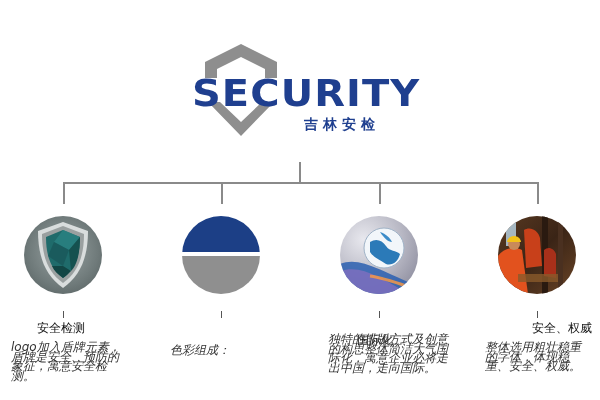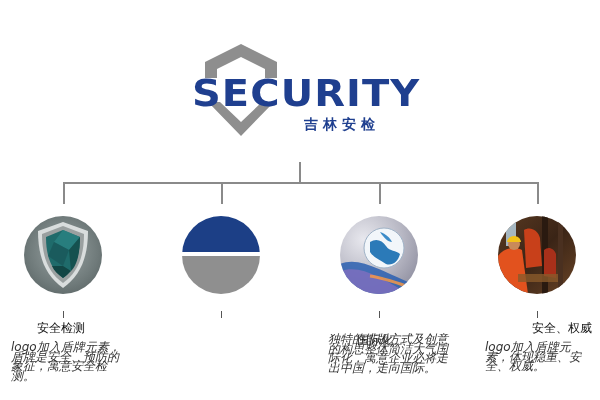--- a/index.html
+++ b/index.html
@@ -53,20 +53,21 @@
   <div class="body-text" style="left:11px;top:343px;width:118px;">logo加入盾牌元素，盾牌是安全、预防的象征，寓意安全检测。</div>
 </div>
 
 <div>
   <div class="circle" style="left:182px;top:216px;background:#ffffff;">
     <div style="position:absolute;left:0;top:0;width:78px;height:36px;background:#1c3f86;"></div>
     <div style="position:absolute;left:0;top:40px;width:78px;height:38px;background:#8f8f8f;"></div>
   </div>
   <div class="tick" style="left:221px;top:311px;"></div>
   <div class="body-text" style="left:170px;top:346px;width:120px;">
+    <div>色彩组成：</div>
   </div>
 </div>
 
 <div>
   <div class="circle" style="left:340px;top:216px;background:radial-gradient(circle at 30% 30%,#e8e8ee 0%,#b8b8c4 50%,#7d7d90 100%);">
     <svg width="78" height="78" viewBox="0 0 78 78">
       <path d="M0 48 C20 40 40 55 78 70 L78 78 L0 78 Z" fill="#2a5fb0" opacity="0.85"></path>
       <path d="M0 55 C22 48 40 62 70 78 L20 78 Z" fill="#8a6fc0" opacity="0.7"></path>
       <path d="M30 60 C45 62 60 68 78 74" stroke="#ff9a40" stroke-width="3" fill="none" opacity="0.8"></path>
       <circle cx="44" cy="32" r="20" fill="#f2f6fa"></circle>
@@ -89,14 +90,14 @@
       <path d="M0 40 C6 32 16 30 24 34 L30 78 L0 78 Z" fill="#e2521e"></path>
       <circle cx="16" cy="28" r="6" fill="#c98a5a"></circle>
       <path d="M9 26 C10 18 22 18 23 26 Z" fill="#f2c21a"></path>
       <path d="M26 14 C32 10 40 14 42 22 L44 50 L28 52 Z" fill="#c8401a"></path>
       <path d="M46 34 C50 30 56 32 58 38 L58 62 L46 60 Z" fill="#a8301a"></path>
       <rect x="20" y="58" width="40" height="8" fill="#8a5a2a" opacity="0.8"></rect>
     </svg>
   </div>
   <div class="tick" style="left:537px;top:311px;"></div>
   <div class="heading" style="left:532px;top:320px;">安全、权威</div>
-  <div class="body-text" style="left:485px;top:343px;width:102px;">logo加入盾牌元素，体现稳重、安全、权威。</div>
+  <div class="body-text" style="left:485px;top:343px;width:102px;">整体选用粗壮稳重的字体，体现稳重、安全、权威。</div>
 </div>
 
 </body></html>

